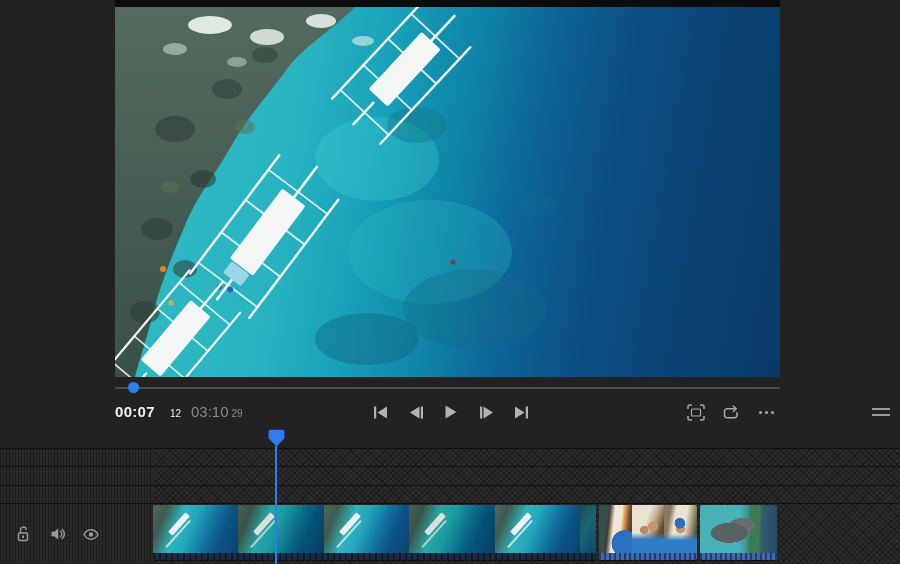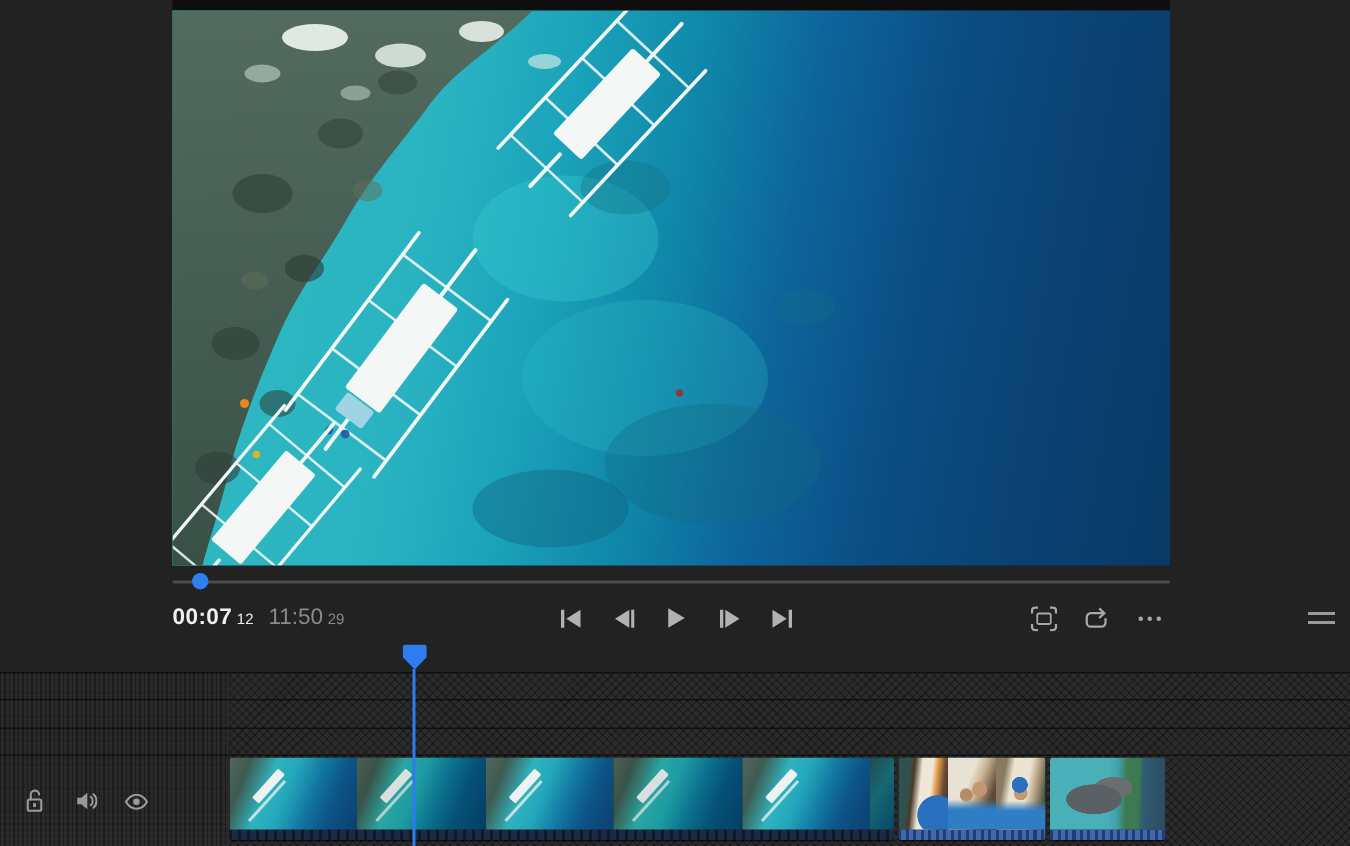--- a/index.html
+++ b/index.html
@@ -14,21 +14,21 @@
                     #0d659a 60%,#0b4e84 72%,#0a4273 85%,#093a66 100%);}
   .video svg{display:block;}
 
   
   .scrub-track{left:115px;top:387px;width:665px;height:2px;background:#4d4d4d;border-radius:1px;}
   .scrub-handle{left:128px;top:382px;width:11px;height:11px;border-radius:50%;background:#2e7ff0;}
 
   
   .timecode{left:115px;top:403px;height:20px;display:flex;align-items:baseline;color:#f0f0f0;}
   .tc-cur{font-size:15px;font-weight:bold;letter-spacing:.3px;}
-  .tc-curf{font-size:10px;font-weight:normal;margin-left:3px;}
+  .tc-curf{font-size:10px;font-weight:normal;margin-left:15px;}
   .tc-dur{font-size:15px;color:#8a8a8a;margin-left:10px;}
   .tc-durf{font-size:10px;color:#8a8a8a;margin-left:3px;}
   .tbtn{width:26px;height:24px;top:400px;display:flex;align-items:center;justify-content:center;cursor:pointer;}
   .tbtn svg{fill:#b2b2b2;}
   .ribtn{top:401px;width:24px;height:22px;display:flex;align-items:center;justify-content:center;cursor:pointer;}
   .ribtn svg{stroke:#a8a8a8;fill:none;stroke-width:1.5;}
   .dots span{display:inline-block;width:3px;height:3px;border-radius:50%;background:#a8a8a8;margin:0 1.5px;}
   .panel-menu{left:872px;top:404px;width:20px;height:14px;cursor:pointer;}
   .panel-menu i{display:block;width:18px;height:2px;background:#9a9a9a;margin:4px 0;}
 
@@ -180,21 +180,21 @@
       </g>
     </svg>
   </div>
 
   <div class="abs scrub-track"></div>
   <div class="abs scrub-handle"></div>
 
   <div class="abs timecode">
     <span class="tc-cur">00:07</span>
     <span class="tc-curf">12</span>
-    <span class="tc-dur">11:50</span>
+    <span class="tc-dur">03:10</span>
     <span class="tc-durf">29</span>
   </div>
 
   <div class="abs tbtn" style="left:368px;">
     <svg width="14" height="13" viewBox="0 0 14 13">
       <rect x="0" y="0.5" width="2.2" height="12"></rect>
         <polygon points="13,0.5 13,12.5 3.5,6.5"></polygon>
     </svg>
   </div>
   <div class="abs tbtn" style="left:403px;">

